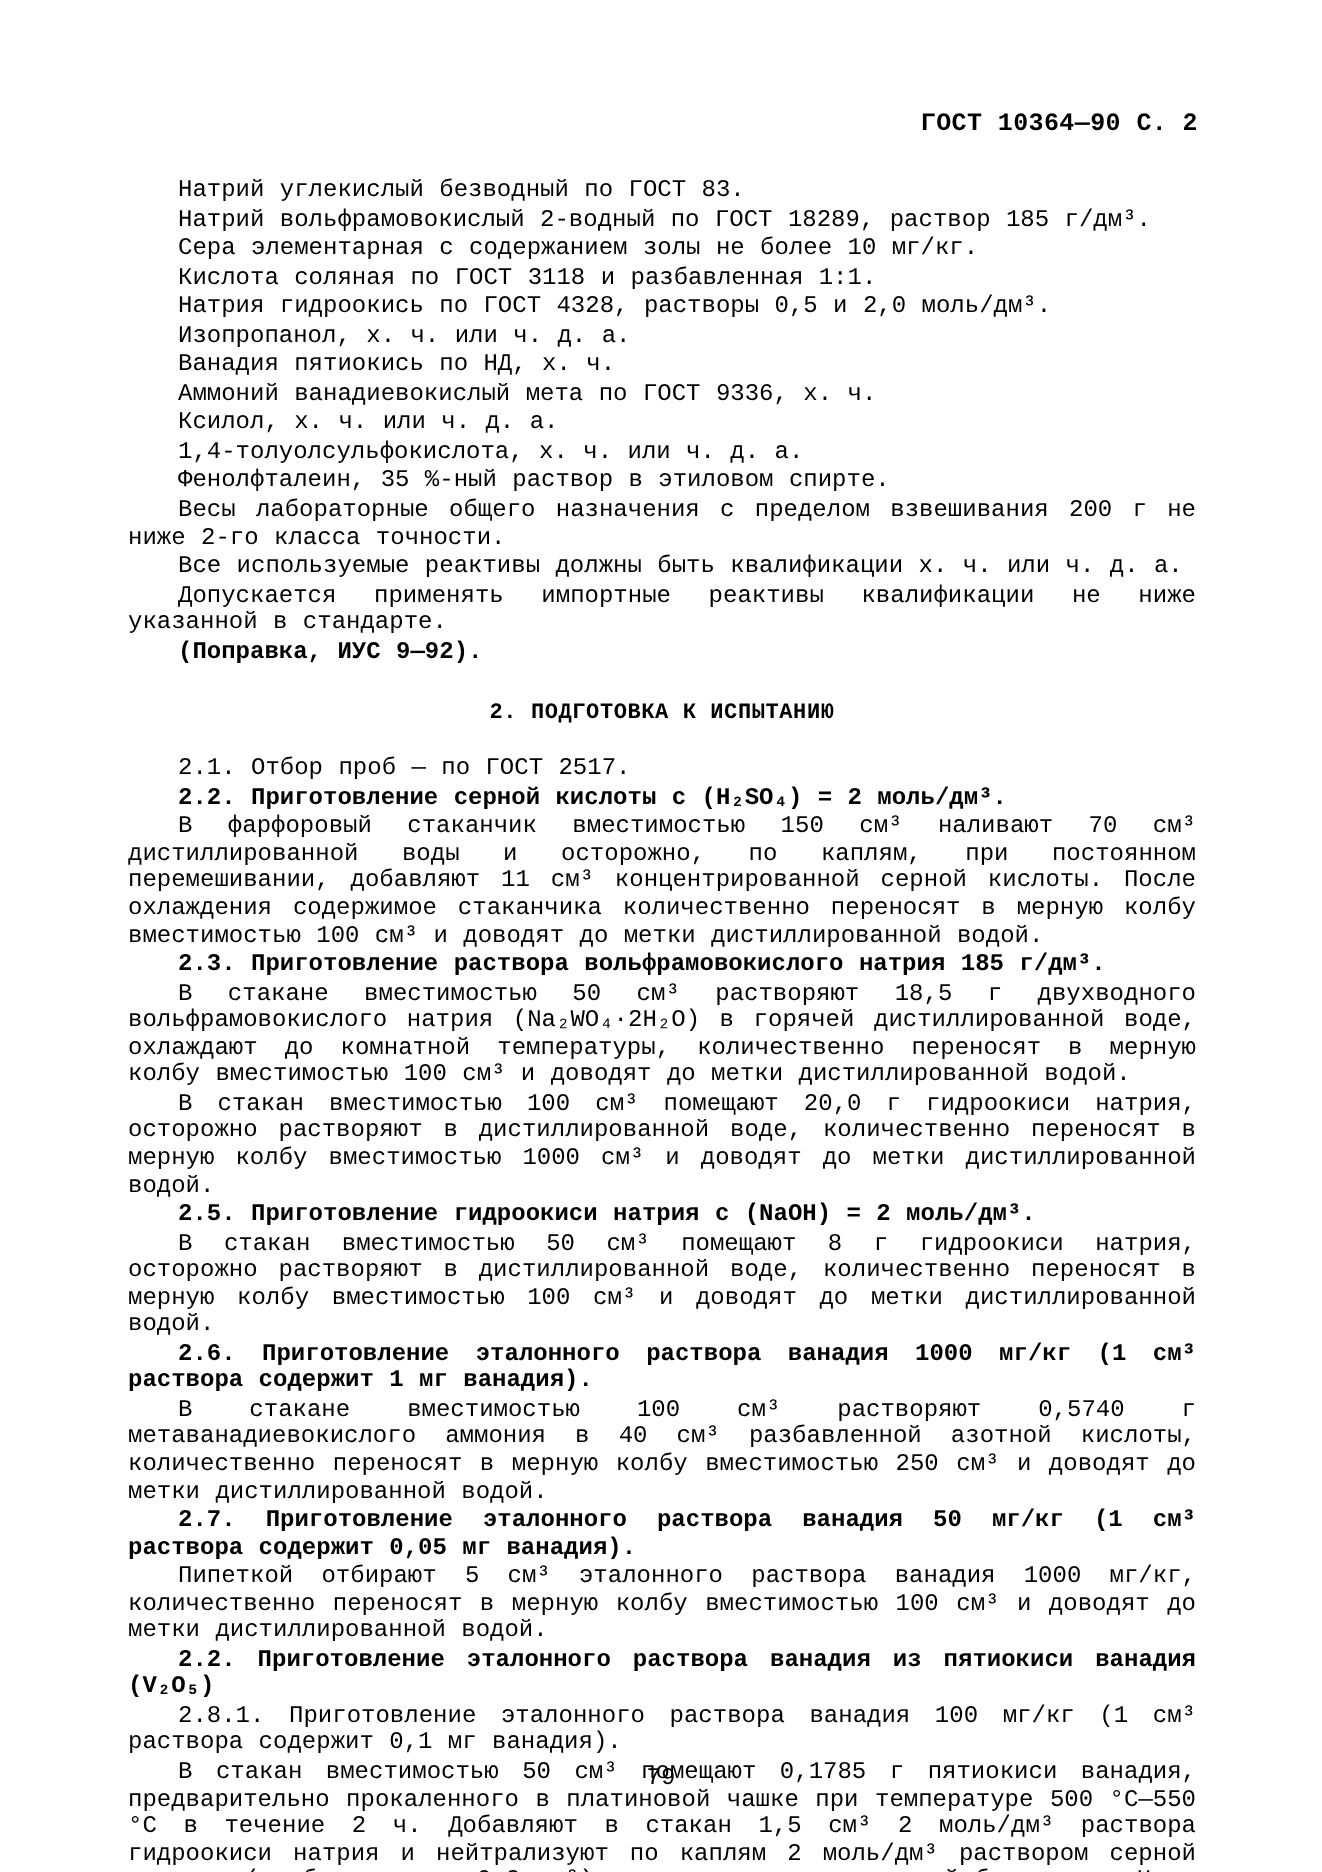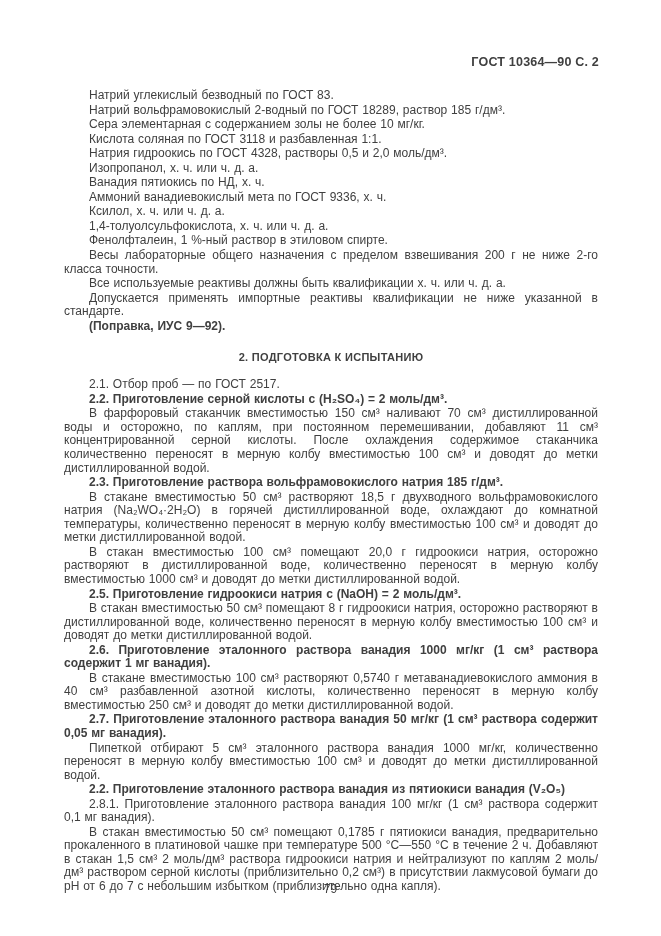--- a/index.html
+++ b/index.html
@@ -5,22 +5,22 @@
   html, body {
     margin: 0;
     padding: 0;
     background: #ffffff;
   }
   .page {
     position: relative;
     width: 661px;
     height: 936px;
     background: #ffffff;
-    font-family: Liberation Sans, sans-serif;
-    color: #404040;
+    font-family: Liberation Mono, monospace;
+    color: #000000;
     overflow: hidden;
     box-sizing: border-box;
   }
   .content {
     position: absolute;
     left: 63px;
     top: 55px;
     width: 536px;
   }
   .doc-header {
@@ -71,21 +71,21 @@
       <p>Натрий углекислый безводный по ГОСТ 83.</p>
       <p>Натрий вольфрамовокислый 2-водный по ГОСТ 18289, раствор 185 г/дм³.</p>
       <p>Сера элементарная с содержанием золы не более 10 мг/кг.</p>
       <p>Кислота соляная по ГОСТ 3118 и разбавленная 1:1.</p>
       <p>Натрия гидроокись по ГОСТ 4328, растворы 0,5 и 2,0 моль/дм³.</p>
       <p>Изопропанол, х. ч. или ч. д. а.</p>
       <p>Ванадия пятиокись по НД, х. ч.</p>
       <p>Аммоний ванадиевокислый мета по ГОСТ 9336, х. ч.</p>
       <p>Ксилол, х. ч. или ч. д. а.</p>
       <p>1,4-толуолсульфокислота, х. ч. или ч. д. а.</p>
-      <p>Фенолфталеин, 1 %-ный раствор в этиловом спирте.</p>
+      <p>Фенолфталеин, 35 %-ный раствор в этиловом спирте.</p>
       <p>Весы лабораторные общего назначения с пределом взвешивания 200 г не ниже 2-го класса точности.</p>
       <p>Все используемые реактивы должны быть квалификации х. ч. или ч. д. а.</p>
       <p>Допускается применять импортные реактивы квалификации не ниже указанной в стандарте.</p>
       <p class="b">(Поправка, ИУС 9—92).</p>
     </div>
 
     <div class="section-heading">2. ПОДГОТОВКА К ИСПЫТАНИЮ</div>
 
     <div>
       <p>2.1. Отбор проб — по ГОСТ 2517.</p>

